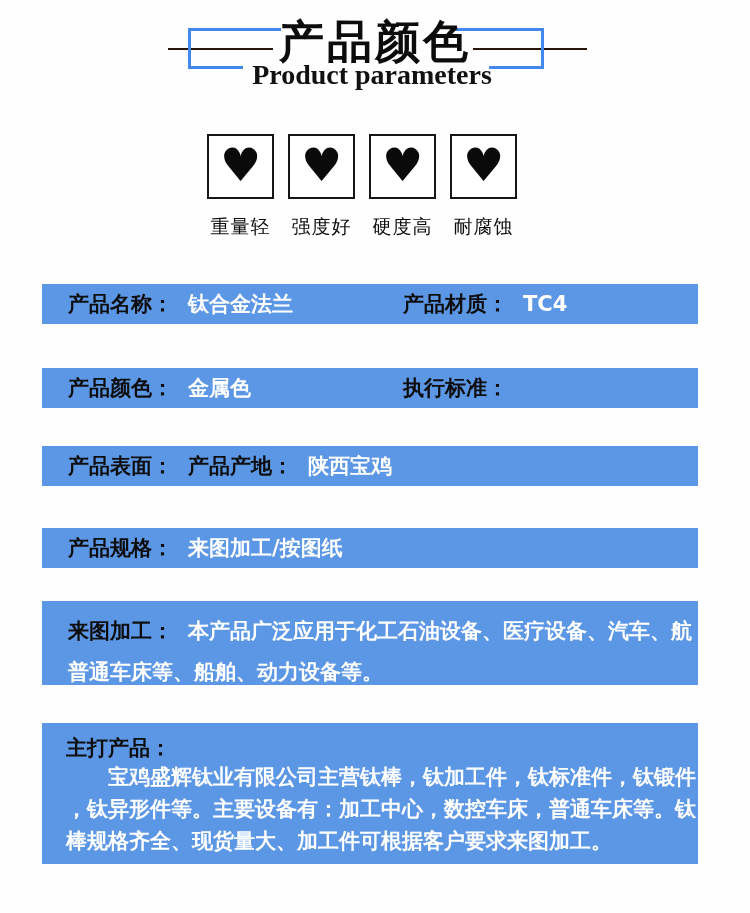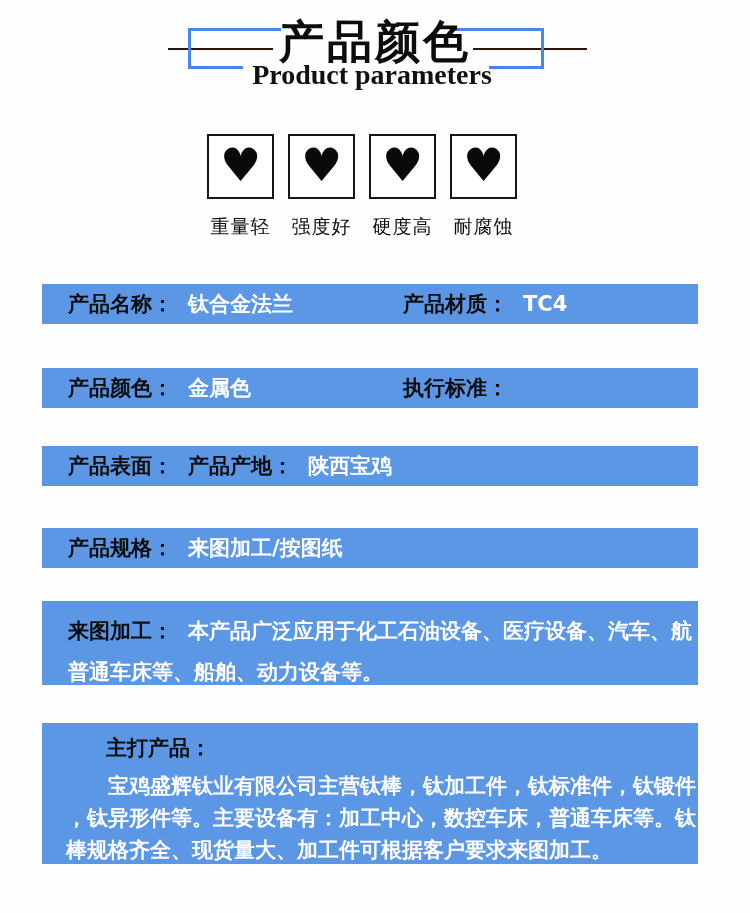--- a/index.html
+++ b/index.html
@@ -30,22 +30,22 @@
   .lbl { color:#0d0d0d; }
   .val { color:#ffffff; }
   .w-lbl { width:120px; flex:none; }
   .w-val { width:215px; flex:none; }
 
   .usage-bar { top:601px; height:84px; padding:10px 26px 0; font-size:21px; font-weight:700; }
   .usage-line { display:flex; line-height:41px; white-space:nowrap; }
   .usage-line2 { line-height:41px; white-space:nowrap; }
 
   .main-bar { top:723px; height:141px; padding:13px 24px 0; font-size:21px; font-weight:700; }
-  .main-label { line-height:25px;margin-left:40px; }
-  .main-para { margin-top:9px; line-height:32px; }
+  .main-label { line-height:25px; }
+  .main-para { margin-top:0; line-height:32px; }
   .pline { white-space:nowrap; }
   .pline.indent { text-indent:42px; }
 </style>
 </head>
 <body>
 
 <div class="page">
 
   <div class="deco dark-line" style="left:168px; top:48px; width:105px;"></div>
   <div class="deco dark-line" style="left:473px; top:48px; width:114px;"></div>

